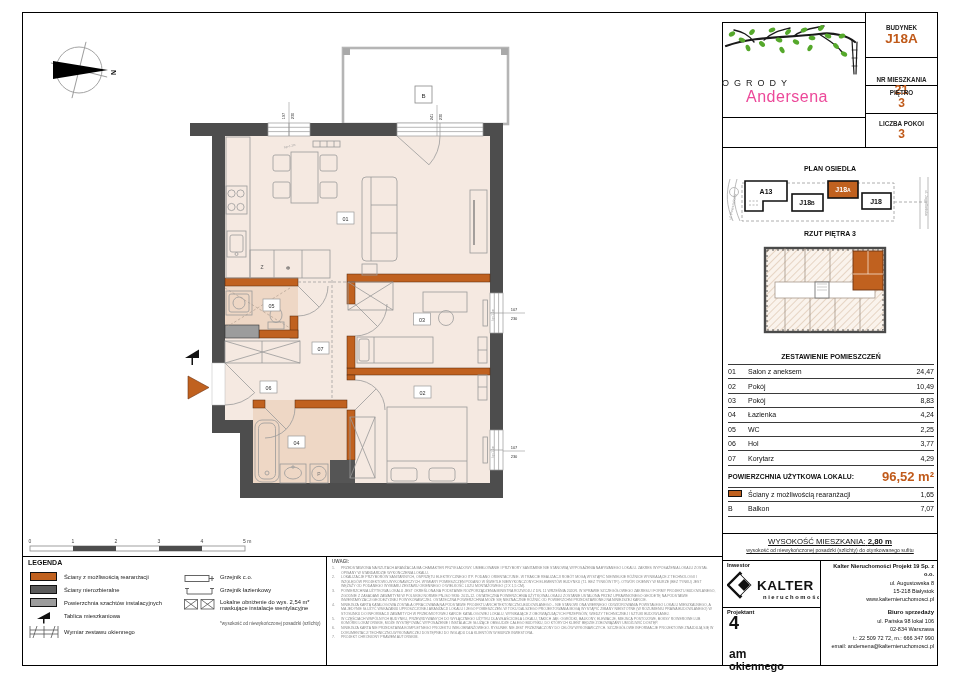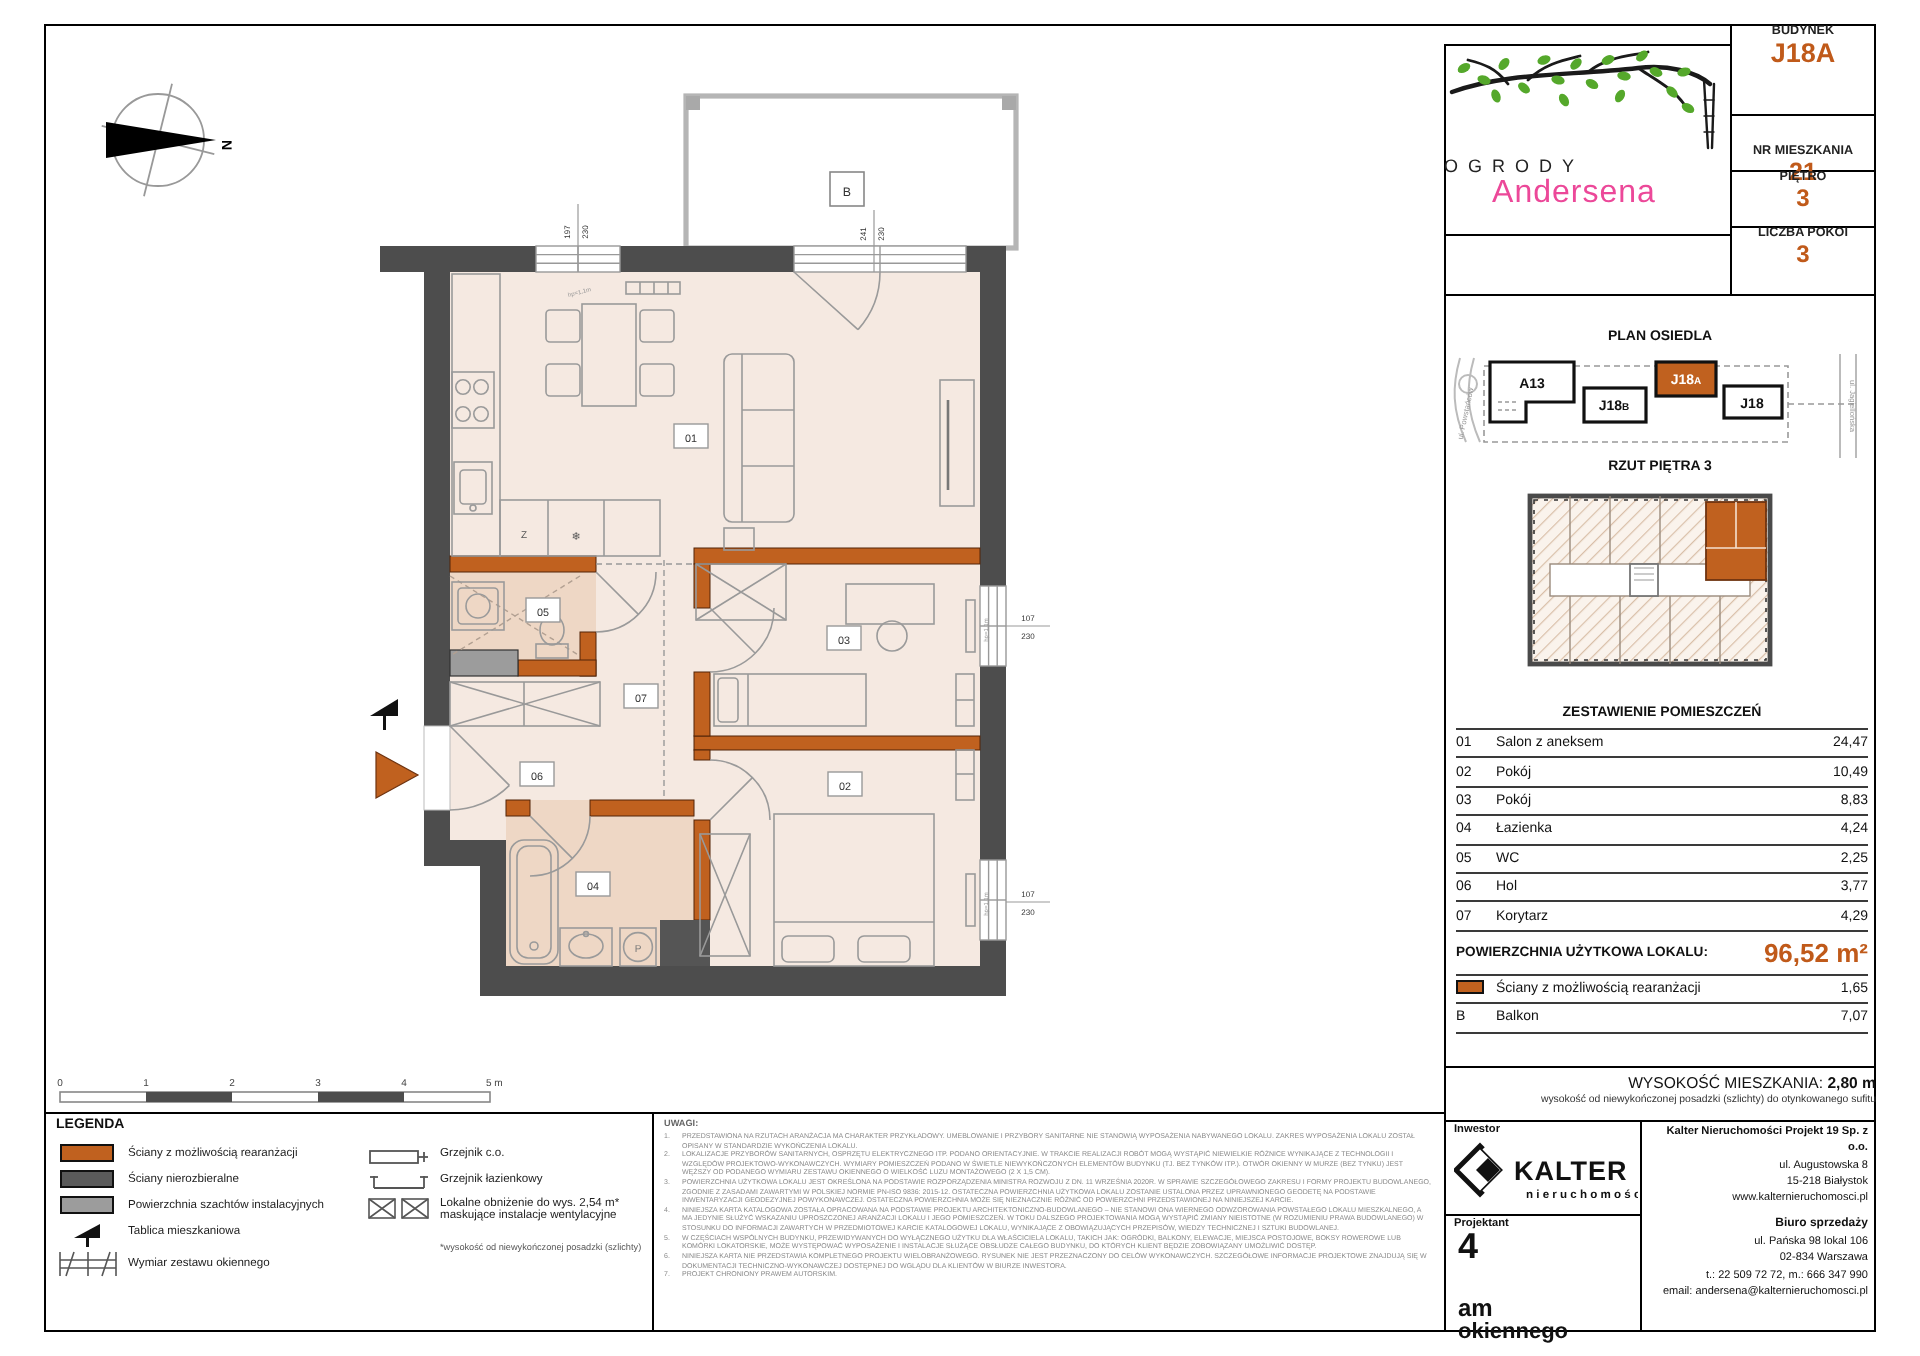--- a/index.html
+++ b/index.html
@@ -6,36 +6,36 @@
   .page{position:relative;width:960px;height:678px;background:#fff;overflow:hidden;color:#111;}
   .abs{position:absolute;}
   .frame{position:absolute;left:22px;top:12px;width:914px;height:652px;border:1.4px solid #000;}
   .hl{position:absolute;background:#000;height:1px;}
   .vl{position:absolute;background:#000;width:1px;}
   svg{display:block;font-family:"Liberation Sans",sans-serif;}
   
   .logo-txt1{position:absolute;left:722px;top:78px;width:130px;text-align:left;font-size:9px;letter-spacing:5px;color:#222;}
   .logo-txt2{position:absolute;left:722px;top:88px;width:130px;text-align:center;font-size:16px;color:#ec4899;letter-spacing:.5px;}
   .addr{position:absolute;left:722px;top:117px;width:143px;height:30px;line-height:30px;text-align:center;font-weight:bold;font-size:8.6px;}
-  .inforow{position:absolute;left:865px;width:73px;display:flex;flex-direction:column;align-items:center;text-align:center;}
+  .inforow{position:absolute;left:865px;width:73px;display:flex;flex-direction:column;justify-content:center;align-items:center;text-align:center;}
   .inforow .lab{font-size:6.3px;font-weight:bold;color:#222;}
   .inforow .val{font-weight:bold;color:#c05a1a;}
   .sectitle{position:absolute;left:722px;width:216px;text-align:center;font-weight:bold;font-size:7px;}
   
   .ztable{position:absolute;left:728px;top:353px;width:206px;font-size:7px;color:#111;}
   .trow{display:flex;align-items:center;height:13.4px;border-bottom:.8px solid #3a3a3a;}
   .trow .no{width:20px;}
   .trow .nm{flex:1;}
   .trow .ar{width:38px;text-align:right;}
   .total{display:flex;align-items:center;height:21px;border-bottom:.8px solid #3a3a3a;}
   .total .lbl{flex:1;font-weight:bold;font-size:6.8px;}
   .total .val{font-weight:bold;font-size:13px;color:#c05a1a;}
   .swatch-cell{width:14px;height:7px;background:#c0611f;border:1px solid #111;margin-right:5px;box-sizing:border-box;}
   
-  .wysok{position:absolute;left:722px;top:537px;width:216px;text-align:right;}
+  .wysok{position:absolute;left:722px;top:537px;width:216px;text-align:center;text-decoration:underline;}
   .wysok .l1{font-size:7.8px;}
   .wysok .l2{font-size:5.2px;color:#333;margin-top:1px;}
   
   .cred-lab{position:absolute;font-size:5.6px;font-weight:bold;}
   .cred-right{position:absolute;left:822px;width:112px;text-align:right;font-size:5.5px;line-height:1.5;color:#111;}
   .cred-right .b1{font-weight:bold;font-size:5.6px;}
   .studio{position:absolute;left:729px;top:614px;font-weight:bold;color:#111;line-height:1;}
   .studio .s1{font-size:18px;}
   .studio .s2{font-size:12px;margin-top:16px;}
   .studio .s3{font-size:11px;margin-top:1px;}

